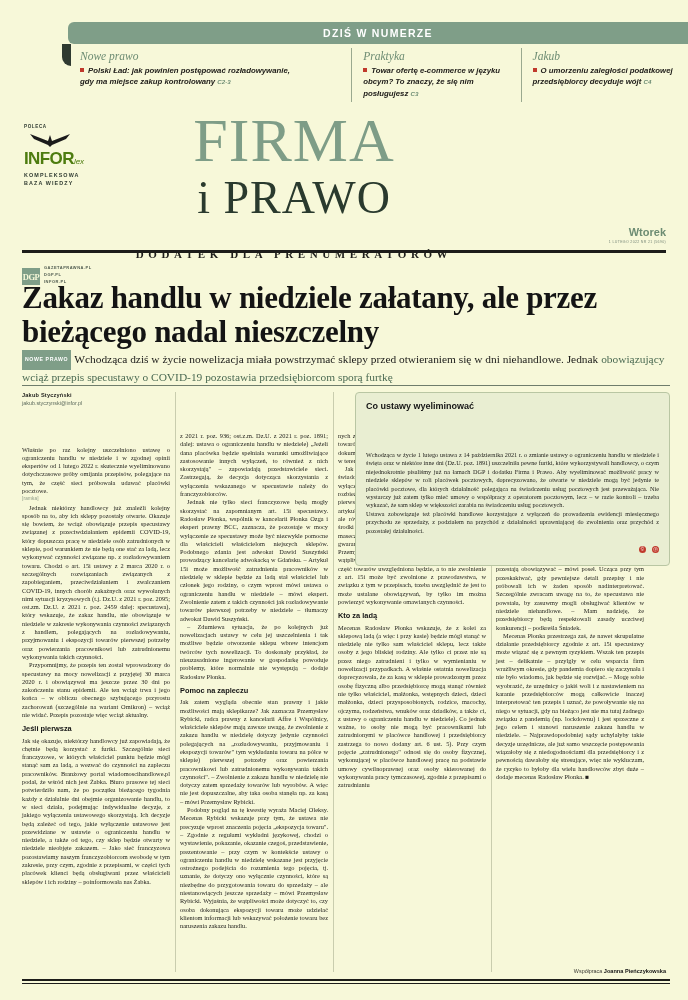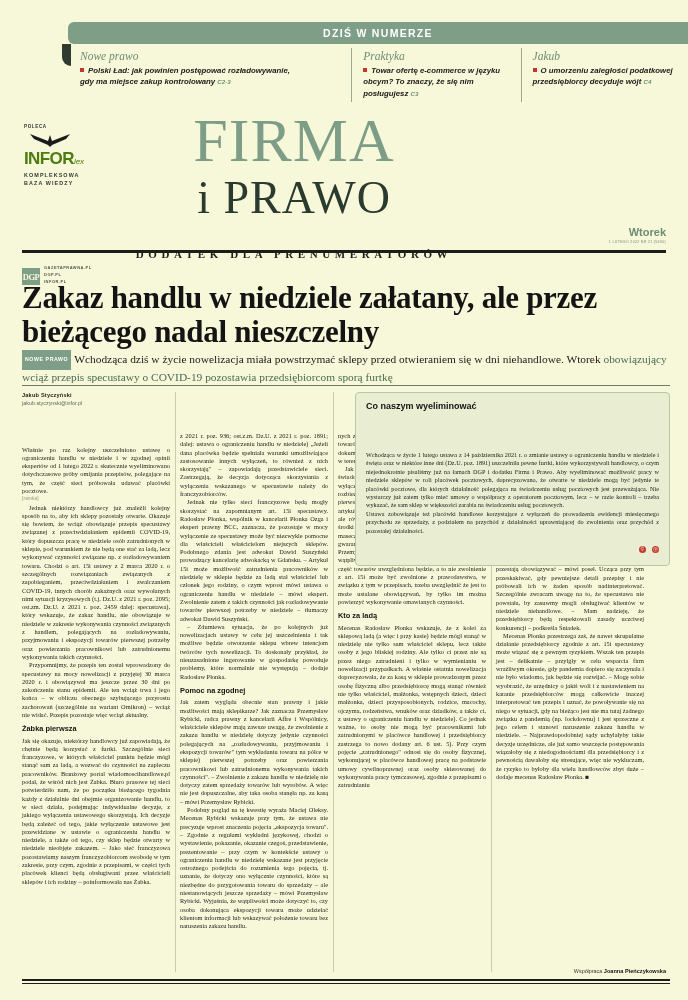--- a/index.html
+++ b/index.html
@@ -236,46 +236,46 @@
     <div class="date-day">Wtorek</div>
     <div class="date-full">1 LUTEGO 2022 NR 21 (5690)</div>
   </div>
 </div>
 
 <div class="rule-thick"></div>
 
 <h1 class="headline">Zakaz handlu w niedziele załatany, ale przez bieżącego nadal nieszczelny</h1>
 
 <div class="lede">
-  <span class="badge">NOWE PRAWO</span><span>Wchodząca dziś w życie nowelizacja miała powstrzymać sklepy przed otwieraniem się w dni niehandlowe. Wtorek </span><span class="grn">obowiązujący wciąż przepis specustawy o COVID-19 pozostawia przedsiębiorcom sporą furtkę</span>
+  <span class="badge">NOWE PRAWO</span><span>Wchodząca dziś w życie nowelizacja miała powstrzymać sklepy przed otwieraniem się w dni niehandlowe. Jednak </span><span class="grn">obowiązujący wciąż przepis specustawy o COVID-19 pozostawia przedsiębiorcom sporą furtkę</span>
 </div>
 
 <div class="rule-thin"></div>
 
 <div class="cols">
 
   <div class="col">
     <div class="byline-name">Jakub Styczyński</div>
     <div class="byline-mail">jakub.styczynski@infor.pl</div>
     <div class="body-txt">
       <p class="first">Właśnie po raz kolejny uszczelniono ustawę o ograniczeniu handlu w niedziele i w zgodnej opinii ekspertów od 1 lutego 2022 r. skutecznie wyeliminowano dotychczasowe próby omijania przepisów, polegające na tym, że część sieci próbowała udawać placówki pocztowe.</p>
       <p class="first jump">[ramka]</p>
       <p>Jednak niektórzy handlowcy już znaleźli kolejny sposób na to, aby ich sklepy pozostały otwarte. Okazuje się bowiem, że wciąż obowiązuje przepis specustawy związanej z przeciwdziałaniem epidemii COVID-19, który dopuszcza pracę w niedziele osób zatrudnionych w sklepie, pod warunkiem że nie będą one stać za ladą, lecz wykonywać czynności związane np. z rozładowywaniem towaru. Chodzi o art. 15i ustawy z 2 marca 2020 r. o szczególnych rozwiązaniach związanych z zapobieganiem, przeciwdziałaniem i zwalczaniem COVID-19, innych chorób zakaźnych oraz wywołanych nimi sytuacji kryzysowych (t.j. Dz.U. z 2021 r. poz. 2095; ost.zm. Dz.U. z 2021 r. poz. 2459 dalej: specustawa), który wskazuje, że zakaz handlu, nie obowiązuje w niedziele w zakresie wykonywania czynności związanych z handlem, polegających na rozładowywaniu, przyjmowaniu i ekspozycji towarów pierwszej potrzeby oraz powierzania pracownikowi lub zatrudnionemu wykonywania takich czynności.</p>
       <p>Przypomnijmy, że przepis ten został wprowadzony do specustawy na mocy nowelizacji z przyjętej 30 marca 2020 r. i obowiązywał ma jeszcze przez 30 dni po zakończeniu stanu epidemii. Ale ten wciąż trwa i jego końca – w obliczu obecnego szybującego przyrostu zachorowań (szczególnie na wariant Omikron) – wciąż nie widać. Przepis pozostaje więc wciąż aktualny.</p>
-      <div class="subhead">Żabka pierwsza</div>
+      <div class="subhead">Jeśli pierwsza</div>
       <p class="first">Jak się okazuje, niektórzy handlowcy już zapowiadają, że chętnie będą korzystać z furtki. Szczególnie sieci franczyzowe, w których właściciel punktu będzie mógł stanąć sam za ladą, a wezwać do czynności na zapleczu pracowników. Branżowy portal wiadomoscihandlowe.pl podał, że wśród nich jest Żabka. Biuro prasowe tej sieci potwierdziło nam, że po początku bieżącego tygodnia każdy z działalnie dni obejmie organizowanie handlu, to w sieci działa, podejmując indywidualne decyzje, z jakiego wyłączenia ustawowego skorzystają. Ich decyzje będą zależeć od tego, jakie wyłączenie ustawowe jest przewidziane w ustawie o ograniczeniu handlu w niedziele, a także od tego, czy sklep będzie otwarty w niedziele nieobjęte zakazem. – Jako sieć franczyzowa pozostawiamy naszym franczyzobiorcom swobodę w tym zakresie, przy czym, zgodnie z przepisami, w części tych placówek klienci będą obsługiwani przez właścicieli sklepów i ich rodziny – poinformowała nas Żabka.</p>
     </div>
   </div>
 
   <div class="col">
     <div class="body-txt">
       <p class="first">z 2021 r. poz. 936; ost.z.m. Dz.U. z 2021 r. poz. 1891; dalej: ustawa o ograniczeniu handlu w niedziele) „Jeżeli dana placówka będzie spełniała warunki umożliwiające zastosowanie innych wyłączeń, to również z nich skorzystają" – zapowiadają przedstawiciele sieci. Zastrzegają, że decyzja dotycząca skorzystania z wyłączenia wskazanego w specustawie należy do franczyzobiorców.</p>
       <p>Jednak nie tylko sieci franczyzowe będą mogły skorzystać na zapomnianym art. 15i specustawy. Radosław Płonka, wspólnik w kancelarii Płonka Ozga i ekspert prawny BCC, zaznacza, że pozostaje w mocy wyłączenie ze specustawy może być niezwykle pomocne dla właścicieli właścicielom niejszych sklepów. Podobnego zdania jest adwokat Dawid Suszyński prowadzący kancelarię adwokacką w Gdańsku. – Artykuł 15i może możliwość zatrudnienia pracowników w niedzielę w sklepie będzie za ladą stał właściciel lub członek jego rodziny, o czym wprost mówi ustawa o ograniczeniu handlu w niedziele – mówi ekspert. Zwolnienie zatem z takich czynności jak rozładowywanie towarów pierwszej potrzeby w niedziele – tłumaczy adwokat Dawid Suszyński.</p>
       <p>– Zdumiewa sytuacja, że po kolejnych już nowelizacjach ustawy w celu jej uszczelnienia i tak możliwe będzie otworzenie sklepu wbrew intencjom twórców tych nowelizacji. To doskonały przykład, że nieuzasadnione ingerowanie w gospodarkę powoduje problemy, które normalnie nie występują – dodaje Radosław Płonka.</p>
-      <div class="subhead">Pomoc na zgodnej</div>
+      <div class="subhead">Pomoc na zapleczu</div>
       <p class="first">Jak zatem wygląda obecnie stan prawny i jakie możliwości mają sklepikarze? Jak zaznacza Przemysław Rybicki, radca prawny z kancelarii Affre i Wspólnicy, właściciele sklepów mają zawsze uwagę, że zwolnienie z zakazu handlu w niedzielę dotyczy jedynie czynności polegających na „rozładowywaniu, przyjmowaniu i ekspozycji towarów" tym wykładaniu towaru na półce w sklepie) pierwszej potrzeby oraz powierzania pracownikowi lub zatrudnionemu wykonywania takich czynności". – Zwolnienie z zakazu handlu w niedzielę nie dotyczy zatem sprzedaży towarów lub wyrobów. A więc nie jest dopuszczalne, aby taka osoba stanęła np. za kasą – mówi Przemysław Rybicki.</p>
       <p>Podobny pogląd na tę kwestię wyraża Maciej Oleksy. Mecenas Rybicki wskazuje przy tym, że ustawa nie precyzuje wprost znaczenia pojęcia „ekspozycja towaru". – Zgodnie z regułami wykładni językowej, chodzi o wystawienie, pokazanie, okazanie czegoś, przedstawienie, prezentowanie – przy czym w kontekście ustawy o ograniczeniu handlu w niedzielę wskazane jest przyjęcie ostrożnego podejścia do rozumienia tego pojęcia, tj. uznanie, że dotyczy ono wyłącznie czynności, które są niezbędne do przygotowania towaru do sprzedaży – ale niestanowiących jeszcze sprzedaży – mówi Przemysław Rybicki. Wyjaśnia, że wątpliwości może dotyczyć to, czy osoba dokonująca ekspozycji towaru może udzielać klientom informacji lub wskazywać położenie towaru bez naruszenia zakazu handlu.</p>
     </div>
   </div>
 
   <div class="col">
     <div class="body-txt">
       <p class="first">nych z tym formalności, w szczególności wprowadzenia towarów na stan i wystawienia wszelkich niezbędnych dokumentów. Towar może być następnie wykonywanym w terenie placówki handlowej.</p>
       <p>Jak zaznacza Przemysław Rybicki, trzeba mieć świadomość, że w art. 15i specustawy mowa jest wyłącznie o artykułach pierwszej potrzeby. – Są pewne rozbieżności interpretacyjne w ustaleniu, co jest towarem pierwszej potrzeby. Z komentarzy wynika, że są to np. artykuły spożywcze, środki czystości, artykuły medyczne, ale również lekarstwa i środki higieny osobistej, leki, środki ochronne przeciwko COVID-19 (rękawiczki, maseczki). A zatem właśnie takie towary, które gwarantowane są w sklepach spożywczych – uważa Przemysław Rybicki. – Jeśli chodzi o odzież, to wątpliwości są większe – przyznaje. Zdaniem Rybickiego część towarów uwzględniona będzie, a to nie zwolnienie z art. 15i może być zwolnione z prawodawstwa, w związku z tym w przepisach, trzeba uwzględnić że jest to może ustalane obowiązywań, by tylko im można powierzyć wykonywanie omawianych czynności.</p>
       <div class="subhead">Kto za ladą</div>
@@ -287,21 +287,21 @@
     <div class="body-txt">
       <p class="first">pracowników tymczasowych (art. 3 pkt 5 ustawy o zakazie handlu w niedziele).</p>
       <div class="subhead">Pewne ryzyko</div>
       <p class="first">O tym, że art. 15i specustawy wciąż obowiązuje, wyraźnie zapomnieli posłowie pracujący nad nowelizacją ustawy o zakazie handlu w niedziele. Czy zatem w niedalekiej przyszłości specustawa zostanie znów znowu poprawiona, aby przymknąć furtkę? Poseł Jerzy Małecki, który prowadził nad ostatnią nowelizacją ustawy o zakazie handlu w niedziele, mówi nam, że nie planuje zmieniania przepisów związanych z pandemią, bo zostały one wprowadzone wyłącznie na szczególny okres zagrożenia epidemicznego. – W obawi zmieniła stan epidemii przyjęty sporadycznie przez pandemią – nie jest to może przypadkiem w ograniczeń, ale i automatycznie prze­stają obowiązywać – mówi poseł. Ucząca przy tym przeskakiwać, gdy pewniejsze detali przepisy i nie próbowali ich w żaden sposób nadinterpretować. Szczególnie zwracam uwagę na to, że specustawa nie powstała, by zasuwmy mogli obsługiwać klientów w niedziele niehandlowe. – Mam nadzieję, że przedsiębiorcy będą respektowali zasady uczciwej konkurencji – podkreśla Śniadek.</p>
       <p>Mecenas Płonka przestrzega zaś, że nawet skrupulatne działanie przedsiębiorcy zgodnie z art. 15i specustawy może wiązać się z pewnym ryzykiem. Wszak ten przepis jest – delikatnie – przylgły w celu wsparcia firm wrażliwym okresie, gdy pandemia dopiero się zaczynała i nie było wiadomo, jak będzie się rozwijać. – Mogę sobie wyobrazić, że urzędnicy o jakiś woli i z nastawieniem na karanie przedsiębiorców mogą całkowicie inaczej interpretować ten przepis i uznać, że powoływanie się na niego w sytuacji, gdy na bieżąco jest nie ma tutaj żadnego związku z pandemią (np. lockdownu) i jest sprzeczne z jego celem i stanowi naruszenie zakazu handlu w niedziele. – Najprawdopodobniej sądy uchylałyby takie decyzje urzędnicze, ale już samo wszczęcie postępowania wiązałoby się z niedogodnościami dla przedsiębiorcy i z pewnością dawałoby się stresujące, więc nie wykluczam, że ryzyko to byłoby dla wielu handlowców zbyt duże – dodaje mecenas Radosław Płonka. ■</p>
     </div>
   </div>
 </div>
 
 <div class="greenbox">
-  <h3>Co naszym wyeliminować</h3>
+  <h3>Co ustawy wyeliminować</h3>
   <div class="body-txt">
     <p class="first">Wchodząca w życie 1 lutego ustawa z 14 października 2021 r. o zmianie ustawy o ograniczeniu handlu w niedziele i święta oraz w niektóre inne dni (Dz.U. poz. 1891) uszczelniła pewne furtki, które wykorzystywali handlowcy, o czym niejednokrotnie pisaliśmy już na łamach DGP i dodatku Firma i Prawo. Aby wyeliminować możliwość pracy w niedziele sklepów w roli placówek pocztowych, doprecyzowano, że otwarte w niedziele mogą być jedynie te placówki pocztowe, dla których działalność polegająca na świadczeniu usług pocztowych jest przeważająca. Nie wystarczy już zatem tylko mieć umowy o współpracy z operatorem pocztowym, lecz – w razie kontroli – trzeba wykazać, że sam sklep w większości zarabia na świadczeniu usług pocztowych.</p>
     <p class="first">Ustawa zobowiązuje też placówki handlowe korzystające z wyłączeń do prowadzenia ewidencji miesięcznego przychodu ze sprzedaży, z podziałem na przychód z działalności uprawniającej do zwolnienia oraz przychód z pozostałej działalności.</p>
   </div>
   <div class="gb-icons">
     <span>©</span>
     <span>Ⓟ</span>
   </div>
 </div>
 

